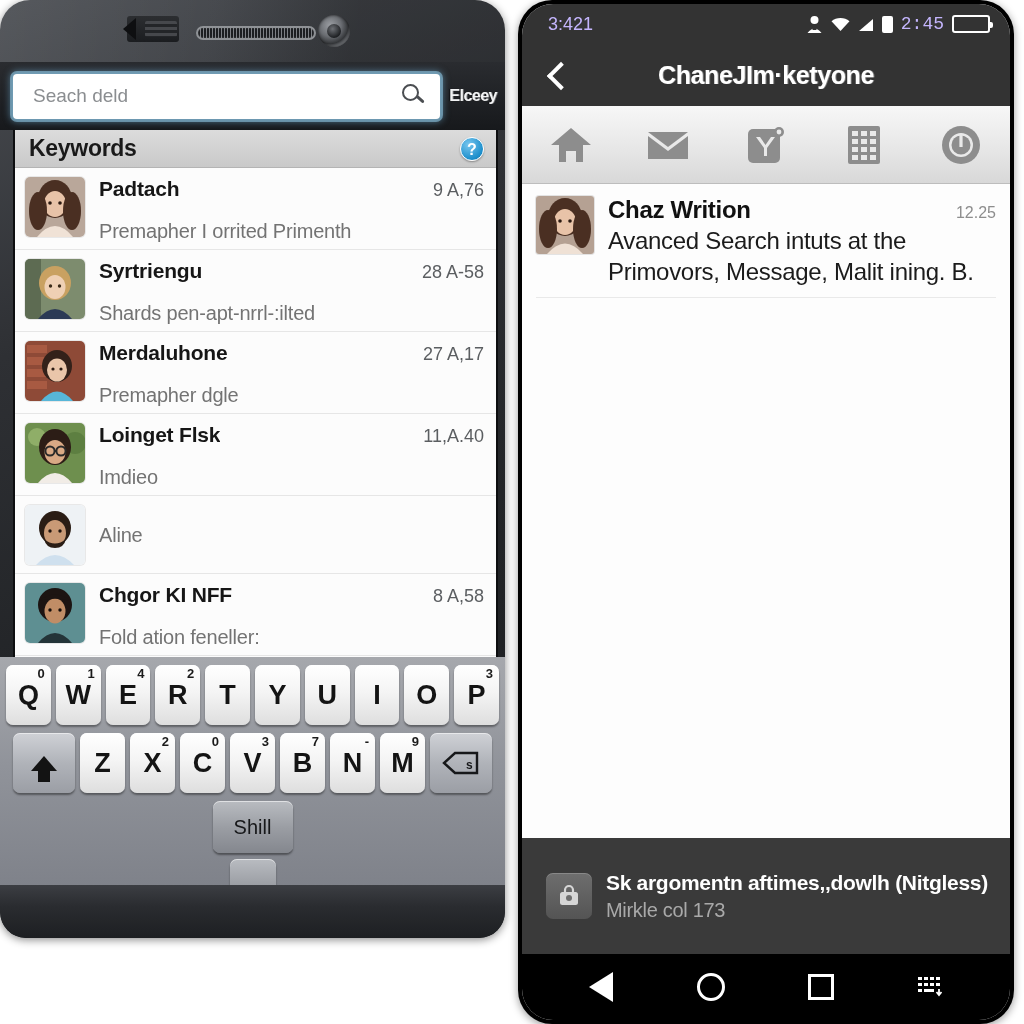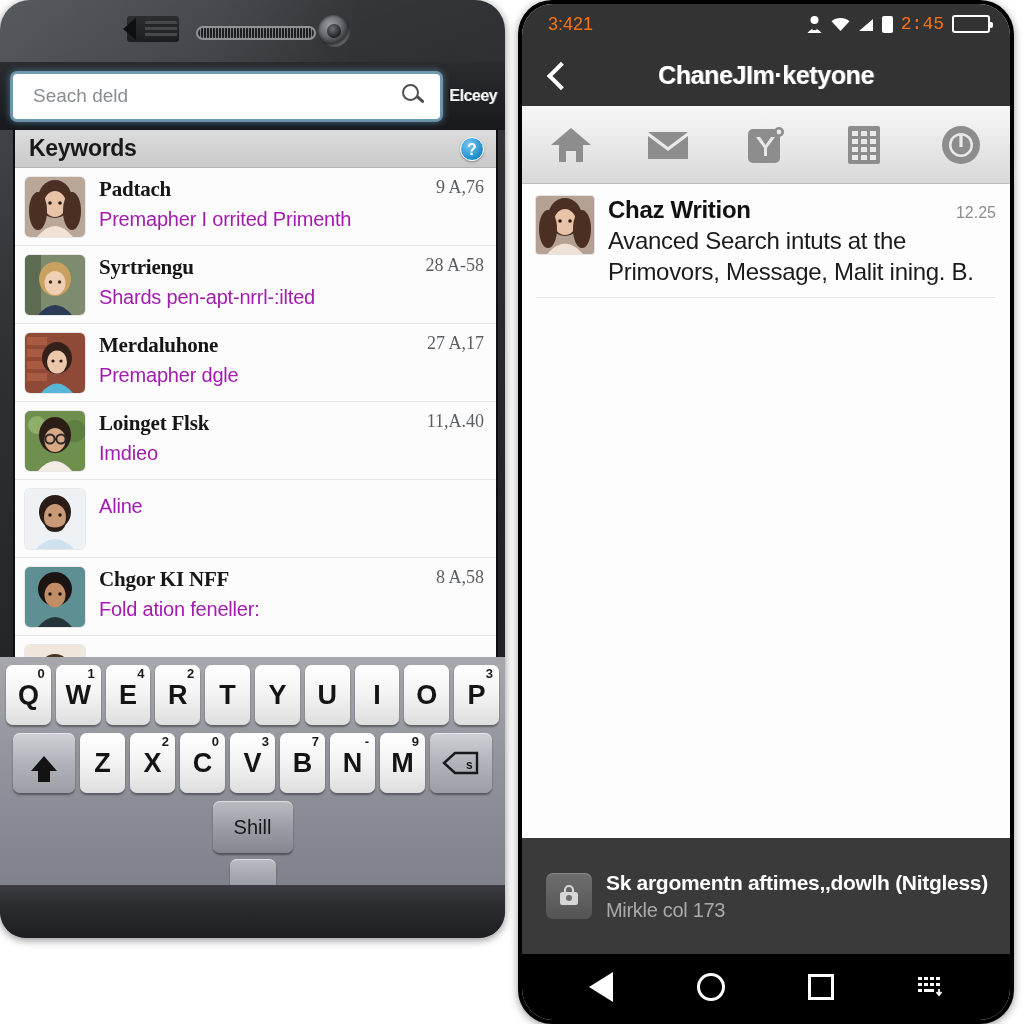--- a/index.html
+++ b/index.html
@@ -113,28 +113,28 @@
   .kw-row {
     display:flex; align-items:flex-start; padding:7px 12px 6px 10px;
     border-bottom:1px solid #e6e6e6; min-height:78px;
   }
   .kw-av {
     width:60px; height:60px; flex:0 0 auto; border-radius:5px;
     margin-right:14px; margin-top:2px; overflow:hidden;
     box-shadow: 0 0 0 1px rgba(0,0,0,.08);
   }
   .kw-body { flex:1; min-width:0; padding-top:2px; }
-  .kw-line1 { display:flex; align-items:flex-start; justify-content:space-between;font-family:Liberation Serif, serif; }
+  .kw-line1 { display:flex; align-items:flex-end; justify-content:space-between; }
   .kw-name {
     font-size:21px; font-weight:700; color:#161616; letter-spacing:-.2px;
     white-space:nowrap; overflow:hidden; text-overflow:ellipsis;
   }
   .kw-meta { font-size:18px; color:#5b5e61; white-space:nowrap; margin-left:10px; }
   .kw-sub {
-    font-size:20px; color:#a21caf; margin-top:6px; letter-spacing:-.2px;
+    font-size:20px; color:#737373; margin-top:19px; letter-spacing:-.2px;
     white-space:nowrap; overflow:hidden; text-overflow:ellipsis;
   }
 
   
   .kbd {
     position:absolute; left:0; top:657px; width:100%; height:228px;
     background: linear-gradient(180deg,#a6a8ad 0%, #90939a 48%, #7f828a 100%);
     padding:8px 6px 0 6px;
   }
   .kbd-row { display:flex; justify-content:center; gap:5px; margin-bottom:8px; }
@@ -191,21 +191,21 @@
     position:absolute; left:518px; top:0px; width:496px; height:1024px;
     background:#000; border-radius:34px 34px 34px 34px;
     box-shadow:0 2px 9px rgba(0,0,0,.4);
     overflow:hidden;
   }
   .rp-inner {
     position:absolute; left:4px; top:4px; width:488px; height:1016px;
     background:#fff; border-radius:31px; overflow:hidden;
   }
   .rp-status {
-    height:40px; background:#333333; color:#f97316;
+    height:40px; background:#333333; color:#c4b5fd;
     display:flex; align-items:center; justify-content:space-between;
     padding:0 20px 0 26px; font-size:18px;gap:48px;
   }
   .rp-status .right { display:flex; align-items:center; gap:8px;font-family:Liberation Mono, monospace; }
   .ico-wifi { width:19px;height:15px; position:relative; }
   .ico-wifi svg{display:block;}
   .ico-sig { width:16px;height:14px; }
   .ico-batt-small { width:11px;height:17px;background:#fff;border-radius:2px;}
   .ico-batt {
     width:38px;height:18px;border:2px solid #fff;border-radius:3px;position:relative;

